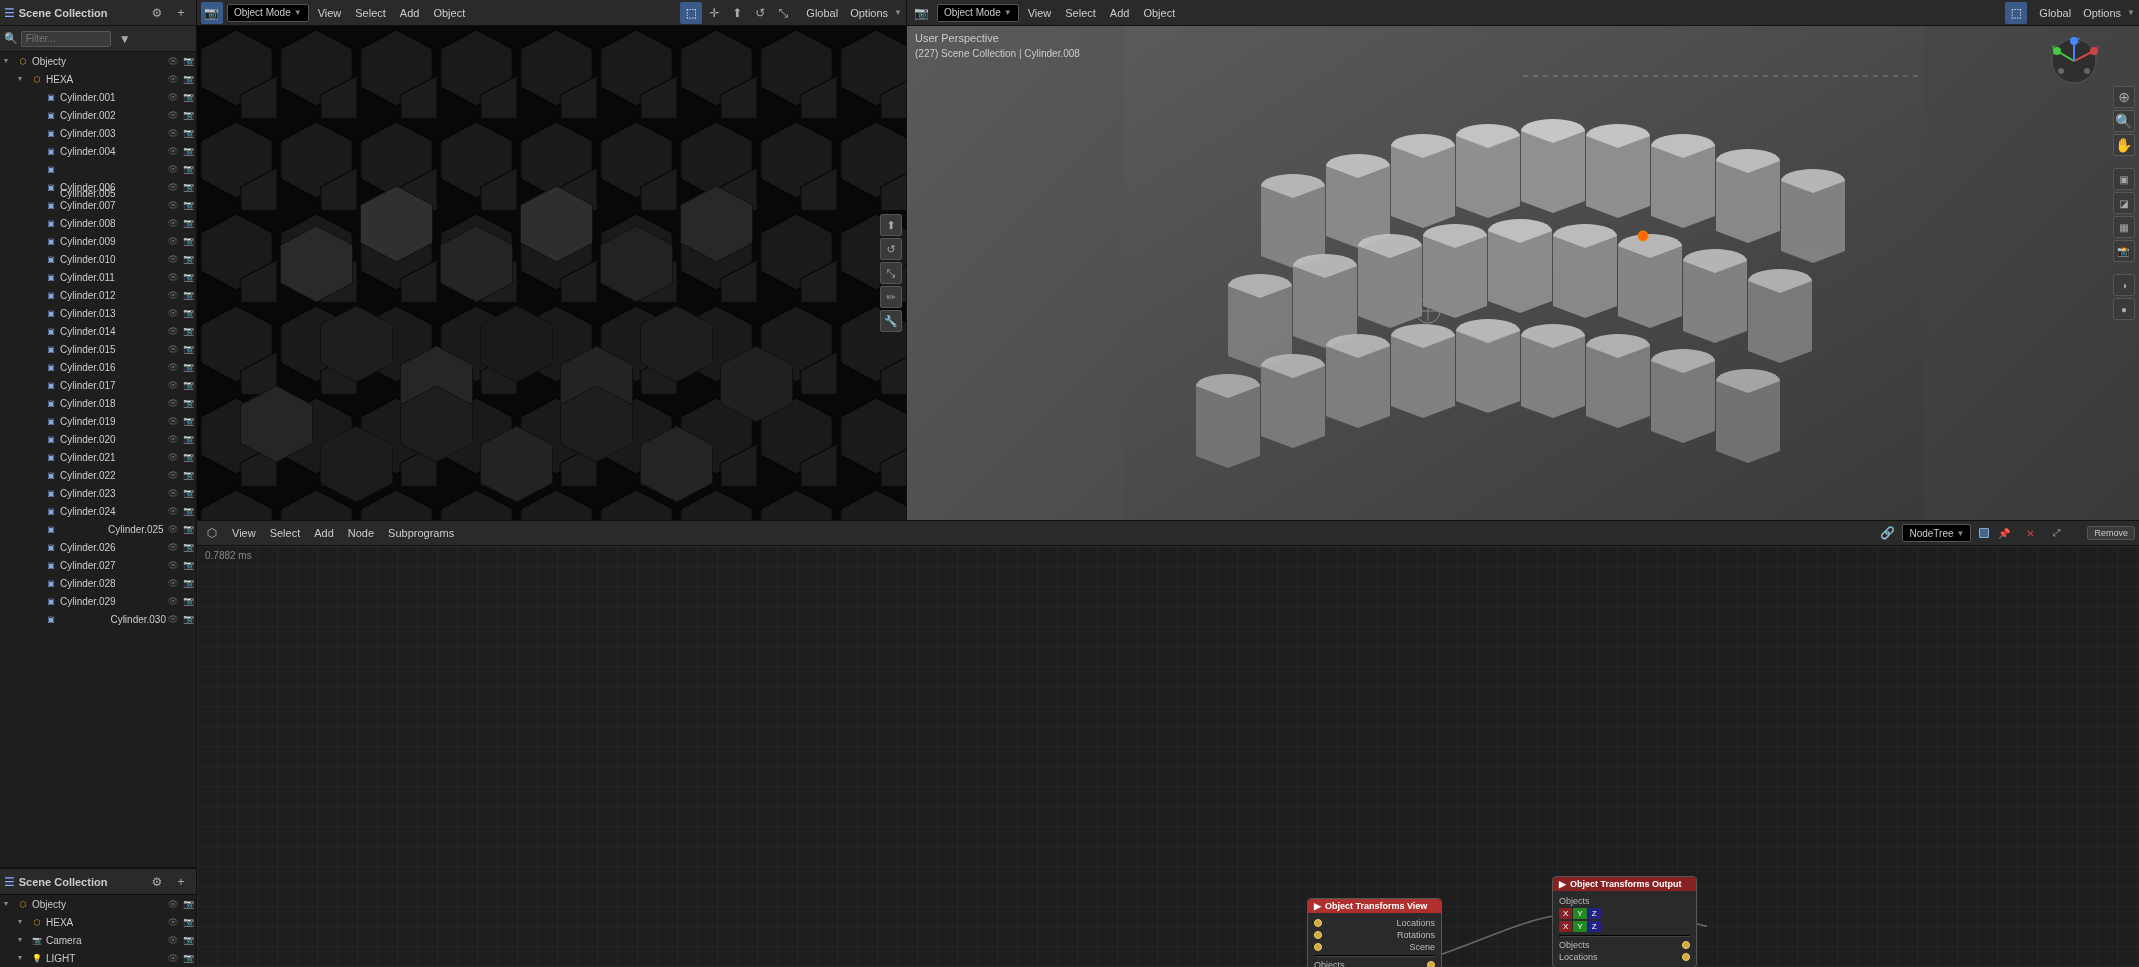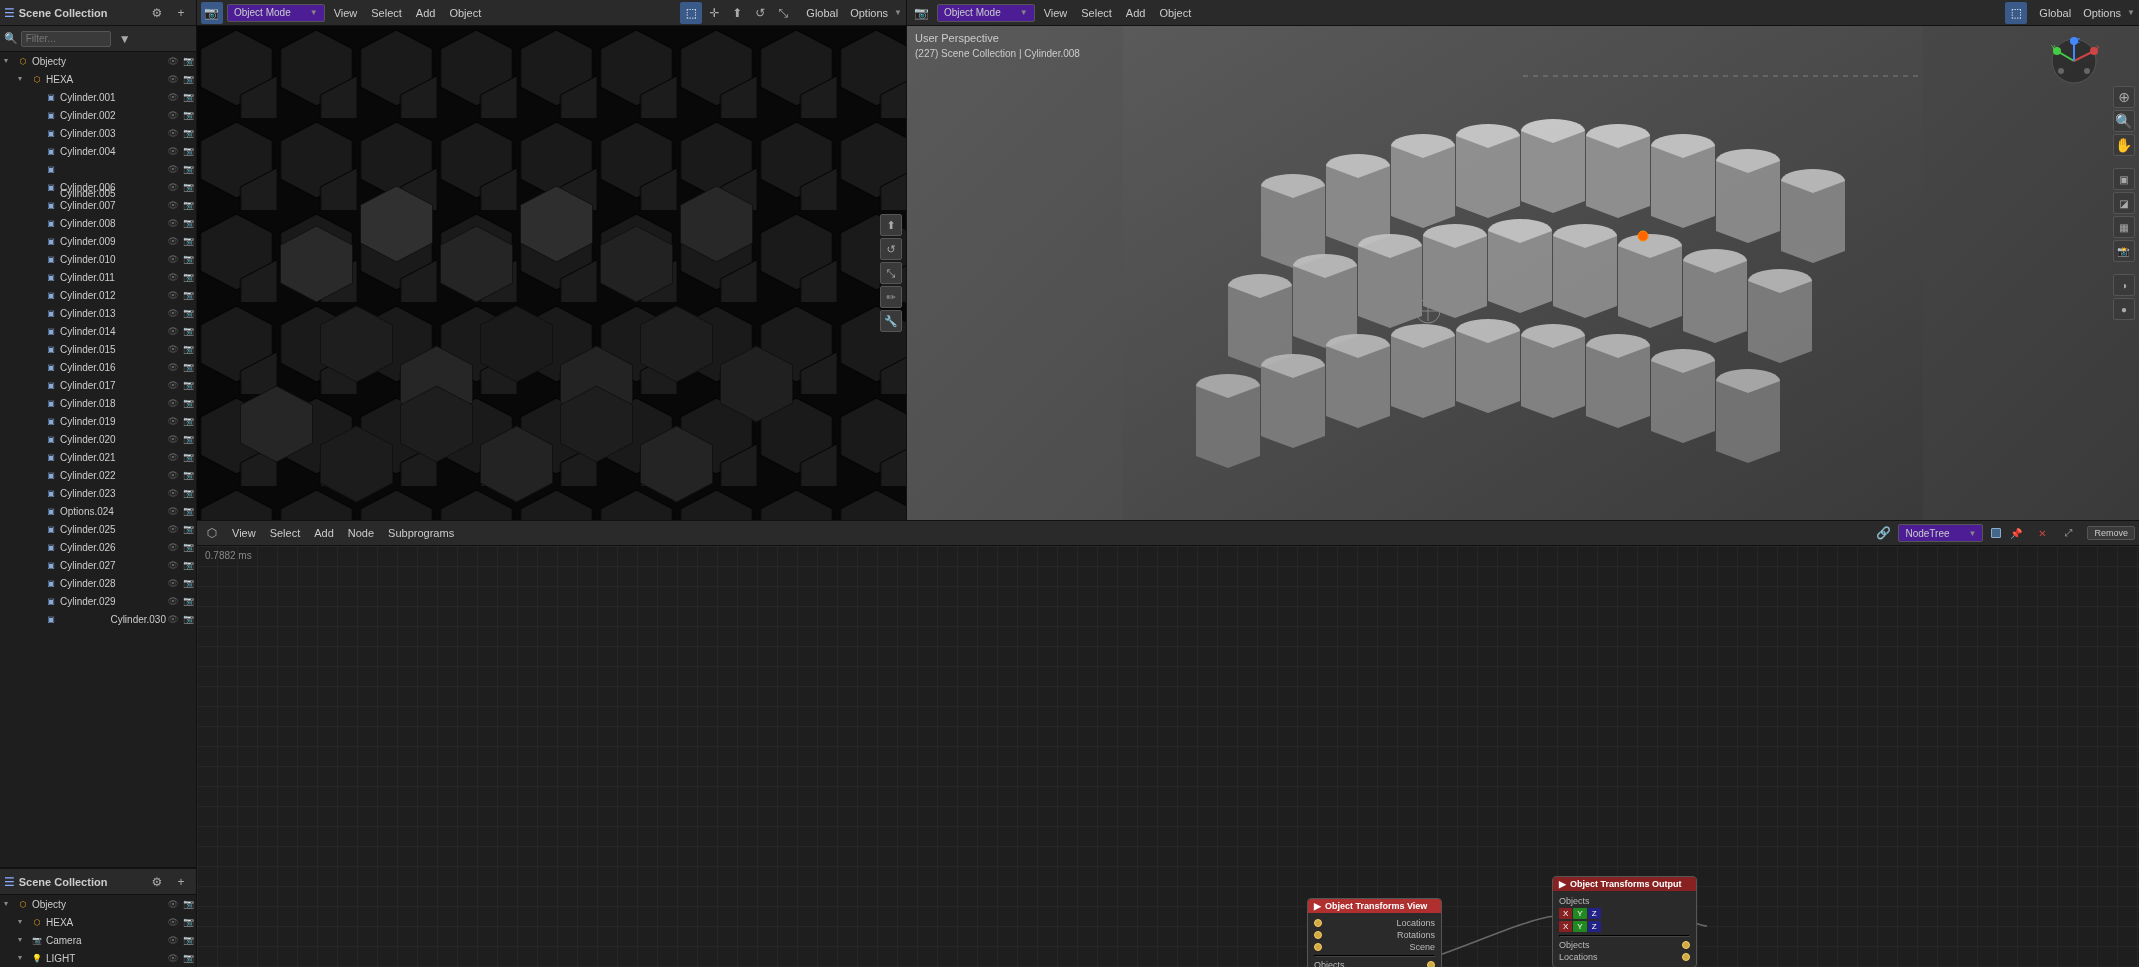--- a/index.html
+++ b/index.html
@@ -31,21 +31,21 @@
 
     
     .right-area { flex: 1; display: flex; flex-direction: column; }
 
     
     .top-row { display: flex; height: 520px; }
 
     
     .viewport-left { width: 710px; background: #111; border-right: 1px solid #111; display: flex; flex-direction: column; flex-shrink: 0; }
     .viewport-header { height: 26px; background: #2a2a2a; border-bottom: 1px solid #111; display: flex; align-items: center; padding: 0 4px; gap: 4px; flex-shrink: 0; }
-    .header-btn { background: #4c1d95; border: 1px solid #555; color: #ccc; font-size: 10px; height: 18px; padding: 0 6px; border-radius: 2px; cursor: pointer; display: flex; align-items: center; gap: 19px; }
+    .header-btn { background: #000000; border: 1px solid #555; color: #ccc; font-size: 10px; height: 18px; padding: 0 6px; border-radius: 2px; cursor: pointer; display: flex; align-items: center; gap: 3px; }
 
     .viewport-content { flex: 1; position: relative; overflow: hidden; }
     .render-done-label { position: absolute; top: 8px; left: 8px; color: #ccc; font-size: 11px; }
 
     
     .hex-preview { width: 100%; height: 100%; background: #0a0a0a; display: flex; align-items: center; justify-content: center; position: relative; }
 
     
     .viewport-right { flex: 1; background: #2a2a2a; display: flex; flex-direction: column; }
     .viewport-right-header { height: 26px; background: #2a2a2a; border-bottom: 1px solid #111; display: flex; align-items: center; padding: 0 4px; gap: 4px; flex-shrink: 0; }
@@ -353,30 +353,30 @@
       <span class="item-icon" style="color:#88aadd;">▣</span>
       <span style="flex:1; overflow:hidden; text-overflow:ellipsis; white-space:nowrap;">Cylinder.023</span>
       <div class="item-visibility">
         <button class="vis-btn" title="Visibility">👁</button>
         <button class="vis-btn" title="Render">📷</button>
       </div>
     </div>
         <div class="outliner-item" style="padding-left: 32px;">
       <span class="expand-arrow"></span>
       <span class="item-icon" style="color:#88aadd;">▣</span>
-      <span style="flex:1; overflow:hidden; text-overflow:ellipsis; white-space:nowrap;">Options.024</span>
-      <div class="item-visibility">
-        <button class="vis-btn" title="Visibility">👁</button>
-        <button class="vis-btn" title="Render">📷</button>
-      </div>
-    </div>
-        <div class="outliner-item" style="padding-left: 32px;">
-      <span class="expand-arrow"></span>
-      <span class="item-icon" style="color:#88aadd;">▣</span>
-      <span style="flex:1; overflow:hidden; text-overflow:ellipsis; white-space:nowrap;">Cylinder.025</span>
+      <span style="flex:1; overflow:hidden; text-overflow:ellipsis; white-space:nowrap;">Cylinder.024</span>
+      <div class="item-visibility">
+        <button class="vis-btn" title="Visibility">👁</button>
+        <button class="vis-btn" title="Render">📷</button>
+      </div>
+    </div>
+        <div class="outliner-item" style="padding-left: 32px;">
+      <span class="expand-arrow"></span>
+      <span class="item-icon" style="color:#88aadd;">▣</span>
+      <span style="flex:1; overflow:hidden; text-overflow:ellipsis; white-space:nowrap;margin-left:48px;">Cylinder.025</span>
       <div class="item-visibility">
         <button class="vis-btn" title="Visibility">👁</button>
         <button class="vis-btn" title="Render">📷</button>
       </div>
     </div>
         <div class="outliner-item" style="padding-left: 32px;">
       <span class="expand-arrow"></span>
       <span class="item-icon" style="color:#88aadd;">▣</span>
       <span style="flex:1; overflow:hidden; text-overflow:ellipsis; white-space:nowrap;">Cylinder.026</span>
       <div class="item-visibility">
@@ -716,21 +716,21 @@
         <button class="header-btn">
           <span>NodeTree</span>
           <span class="dropdown-arrow">▼</span>
         </button>
 
         <div class="node-check" style="margin-left:4px;"></div>
         <button class="toolbar-icon" style="font-size:10px;">📌</button>
         <button class="toolbar-icon" style="font-size:10px; color:#cc4444;">✕</button>
         <button class="toolbar-icon" style="font-size:10px;">⤢</button>
 
-        <button class="remove-btn" style="margin-left:4px;">Remove</button>
+        <button class="remove-btn" style="margin-left:16px;">Remove</button>
       </div>
 
       <div class="node-editor-content">
         <div class="node-grid">
 
           <div class="node-timing">0.7882 ms</div>
 
           <svg class="connections-svg">
 
             <path d="M1010,470 C1030,470 1010,470 1020,470" stroke="#888" stroke-width="1.5" fill="none" opacity="0.7"></path>

